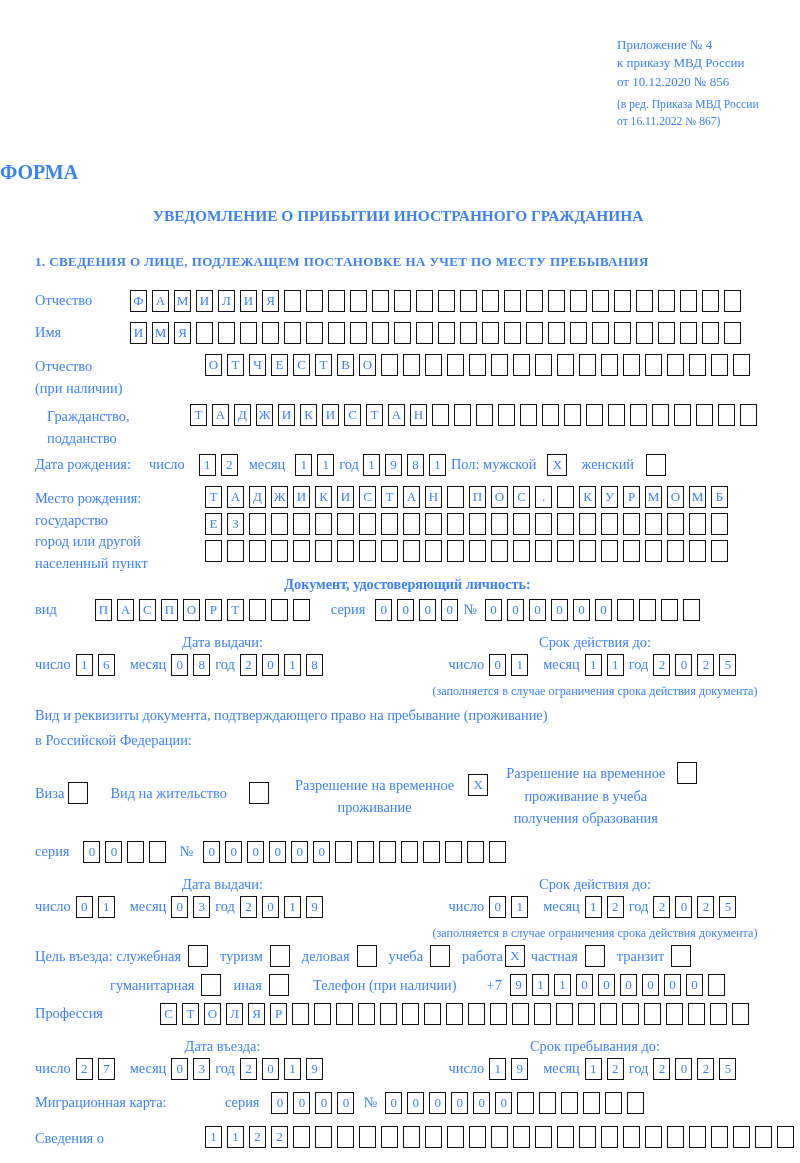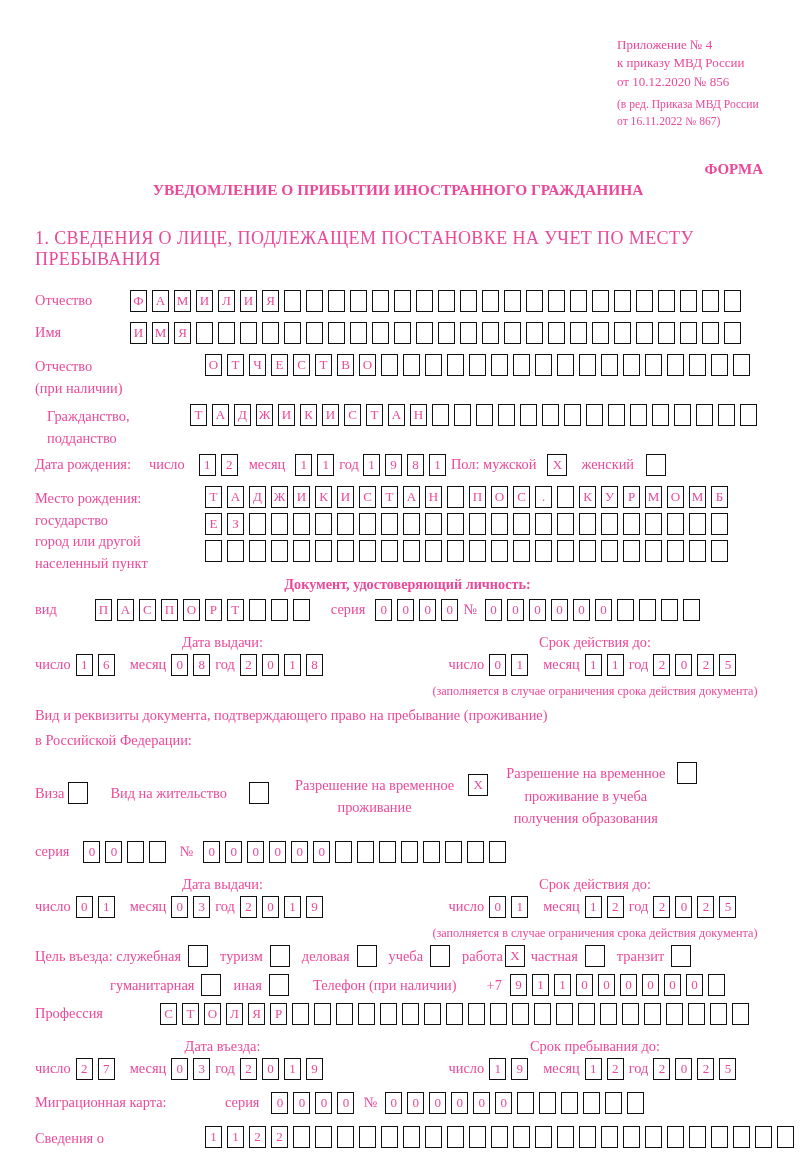--- a/index.html
+++ b/index.html
@@ -1,24 +1,24 @@
 <!DOCTYPE html>
 <html><head>
 <meta charset="utf-8">
 <style>
   html,body{margin:0;padding:0;background:#fff;}
-  .page{position:relative;width:796px;height:1163px;background:#fff;color:#ec4899;
+  .page{position:relative;width:796px;height:1163px;background:#fff;color:#3b82f6;
         font-family:"Liberation Serif", serif;overflow:hidden;}
   
   .hdr{margin:36px 30px 0 617px;font-size:13px;line-height:1.42;}
   .hdr-small{font-size:11.6px;margin-top:6px;line-height:1.45;}
-  .forma{margin:30px 33px 0 0;text-align:right;font-weight:bold;font-size:15px;}
-  .title{text-align:center;font-weight:bold;font-size:15.4px;line-height:1.5;}
+  .forma{margin:30px 20px 0 0;text-align:left;font-weight:bold;font-size:20px;}
+  .title{margin-top:20px;text-align:center;font-weight:bold;font-size:15.4px;line-height:1.5;}
   .blank-line{display:inline-block;width:56px;height:2px;background:#333;margin-left:14px;vertical-align:2px;}
-  .sec1{margin:27px 10px 0 35px;font-weight:normal;font-size:18px;letter-spacing:0.4px;}
+  .sec1{margin:27px 10px 0 35px;font-weight:bold;font-size:13px;letter-spacing:0.4px;}
   .body{margin:20px 16px 0 35px;font-size:14.4px;}
   .frow{display:flex;align-items:flex-start;margin-bottom:5px;}
   .lbl{flex:0 0 auto;padding-top:2px;}
   .w95{width:95px;}
   .w143{width:143px;margin-left:12px;}
   .w170{width:170px;}
   .lblcol div{line-height:21.5px;}
   .cells{white-space:nowrap;display:block;margin-bottom:5px;}
   .cell{display:inline-block;width:15px;height:20px;line-height:20px;border:1.5px solid #111;
         margin-right:5px;text-align:center;font-size:13px;vertical-align:middle;background:#fff;}

